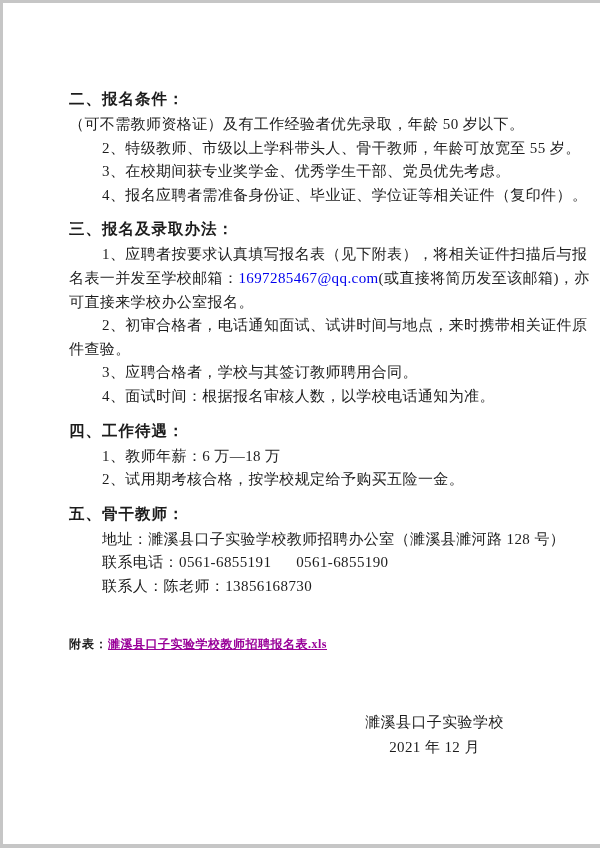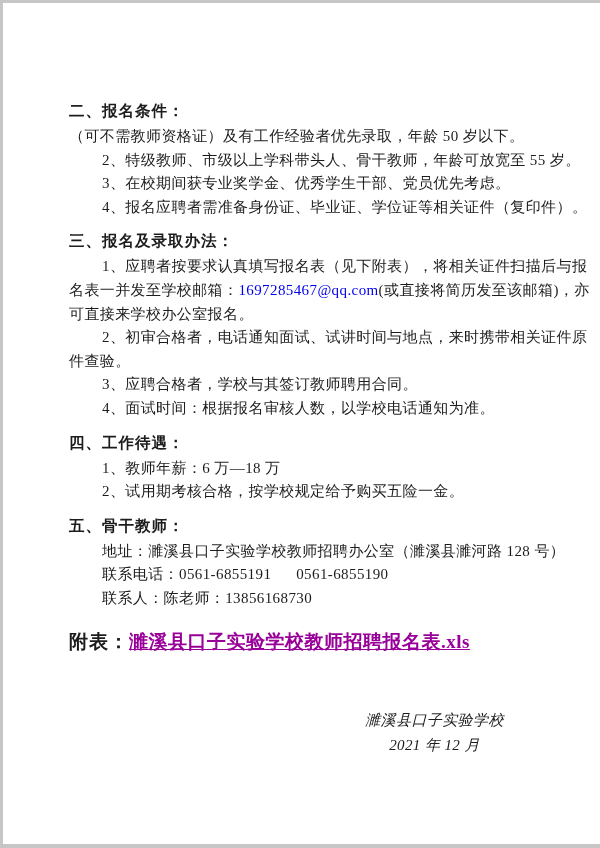--- a/index.html
+++ b/index.html
@@ -24,35 +24,35 @@
   }
   .sec-heading {
     font-family: "Liberation Sans", "DejaVu Sans", sans-serif;
     font-weight: bold;
     font-size: 15.5px;
     line-height: 24px;
     margin: 10px 0 2px 0;
     white-space: pre;
     letter-spacing: 1px;
   }
-  .sec-heading.first { margin-top: 16px; }
+  .sec-heading.first { margin-top: 4px; }
   .line {
     font-size: 15px;
     line-height: 23.6px;
     white-space: pre;
     letter-spacing: 0.4px;
   }
   .indent { padding-left: 33px; }
   .email-link {
     color: #0000ee;
     cursor: pointer;
   }
   .attach-row {
-    margin-top: 19px;
-    font-size: 19px;
+    margin-top: 33px;
+    font-size: 12px;
     line-height: 24px;
     white-space: pre;
   }
   .attach-label {
     font-family: "Liberation Sans", "DejaVu Sans", sans-serif;
     font-weight: bold;
     letter-spacing: 1px;
   }
   .attach-link {
     color: #990099;
@@ -62,21 +62,20 @@
     cursor: pointer;
   }
   .signature {
     margin: 54px 28px 0 auto;
     width: 175px;
     text-align: center;
   }
   .signature .line {
     line-height: 25px;
     white-space: pre;
-    font-style: italic;
   }
 </style>
 </head>
 <body>
 
 <div class="page">
 
   <div>
     <div class="sec-heading first">二、报名条件：</div>
     <div class="line">（可不需教师资格证）及有工作经验者优先录取，年龄 50 岁以下。</div>

